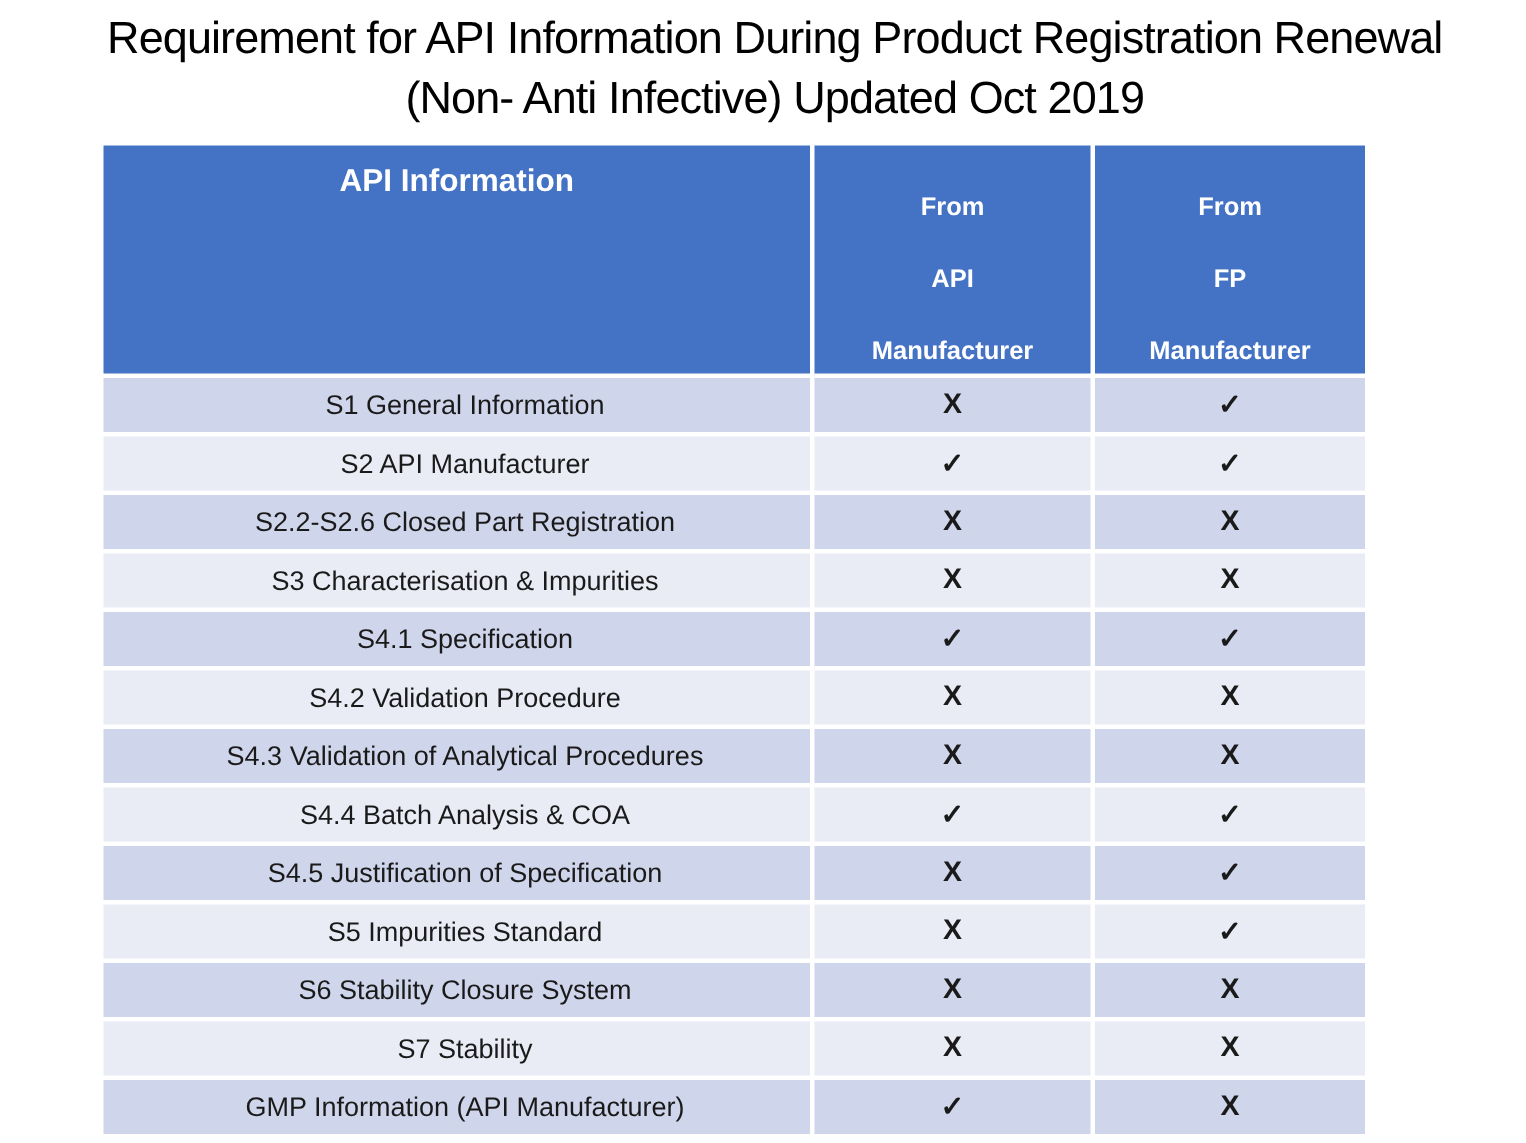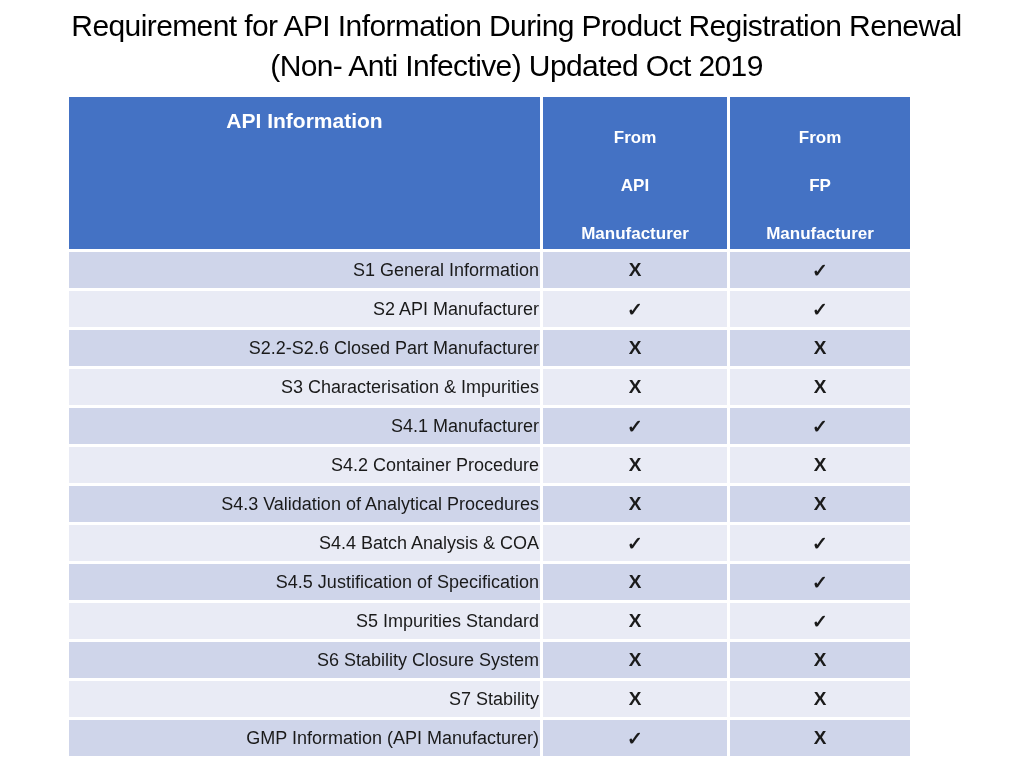--- a/index.html
+++ b/index.html
@@ -51,21 +51,21 @@
   .req-table th.c1 { width: 474px; font-size: 21px; padding-top: 12px; }
   .req-table th.c2 { width: 187px; font-size: 17px; padding-top: 7px; }
   .req-table th.c3 { width: 183px; font-size: 17px; padding-top: 7px; }
   .req-table th .hline { line-height: 28px; margin-top: 20px; }
   .req-table tbody td {
     height: 39px;
     color: var(--body-text, #1a1a1a);
     font-size: 18px;
   }
   .req-table td.label {
-    text-align: right;
+    text-align: center;
     padding-left: 12px;
   }
   .req-table td.mark {
     text-align: center;
     font-weight: 700;
     font-size: 19px;
   }
   .req-table tbody tr:nth-child(odd) td { background: var(--band-dark, #CFD5EA); }
   .req-table tbody tr:nth-child(even) td { background: var(--band-light, #E9EBF5); }
 </style>
@@ -100,36 +100,36 @@
         <td class="label">S1 General Information</td>
         <td class="mark">X</td>
         <td class="mark">✓</td>
       </tr>
       <tr>
         <td class="label">S2 API Manufacturer</td>
         <td class="mark">✓</td>
         <td class="mark">✓</td>
       </tr>
       <tr>
-        <td class="label">S2.2-S2.6  Closed Part Manufacturer</td>
+        <td class="label">S2.2-S2.6  Closed Part Registration</td>
         <td class="mark">X</td>
         <td class="mark">X</td>
       </tr>
       <tr>
         <td class="label">S3 Characterisation &amp; Impurities</td>
         <td class="mark">X</td>
         <td class="mark">X</td>
       </tr>
       <tr>
-        <td class="label">S4.1 Manufacturer</td>
+        <td class="label">S4.1 Specification</td>
         <td class="mark">✓</td>
         <td class="mark">✓</td>
       </tr>
       <tr>
-        <td class="label">S4.2 Container Procedure</td>
+        <td class="label">S4.2 Validation Procedure</td>
         <td class="mark">X</td>
         <td class="mark">X</td>
       </tr>
       <tr>
         <td class="label">S4.3 Validation of Analytical Procedures</td>
         <td class="mark">X</td>
         <td class="mark">X</td>
       </tr>
       <tr>
         <td class="label">S4.4 Batch Analysis &amp; COA</td>

